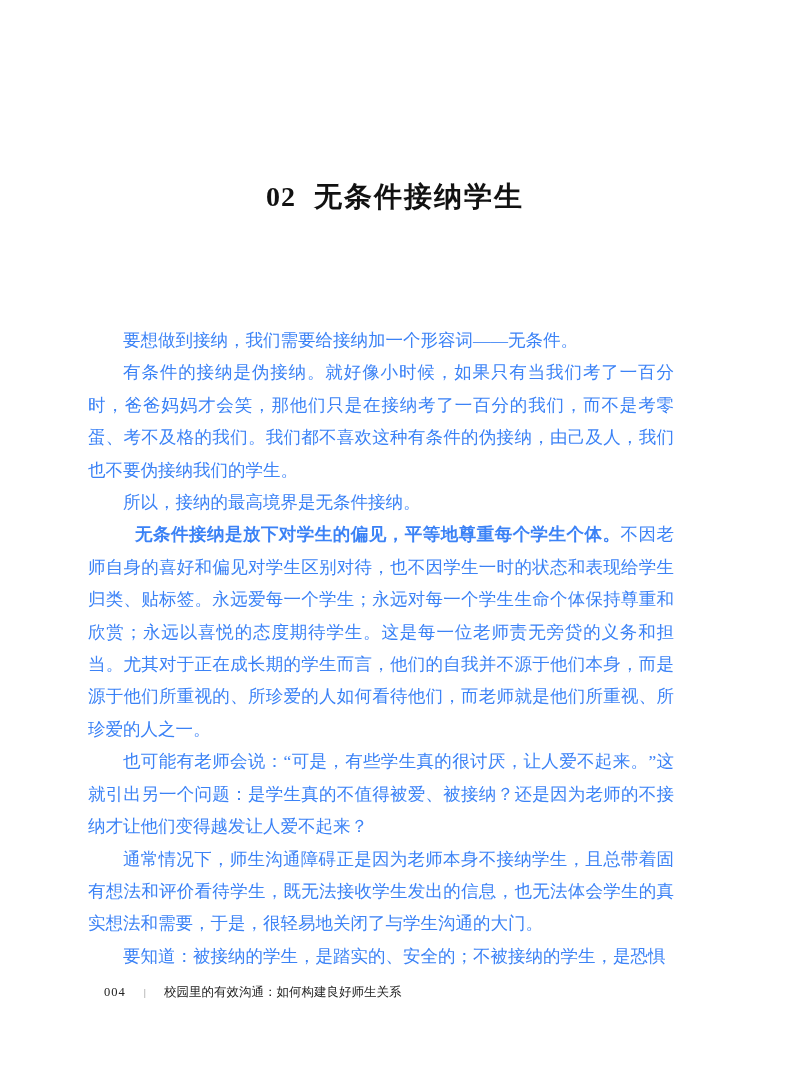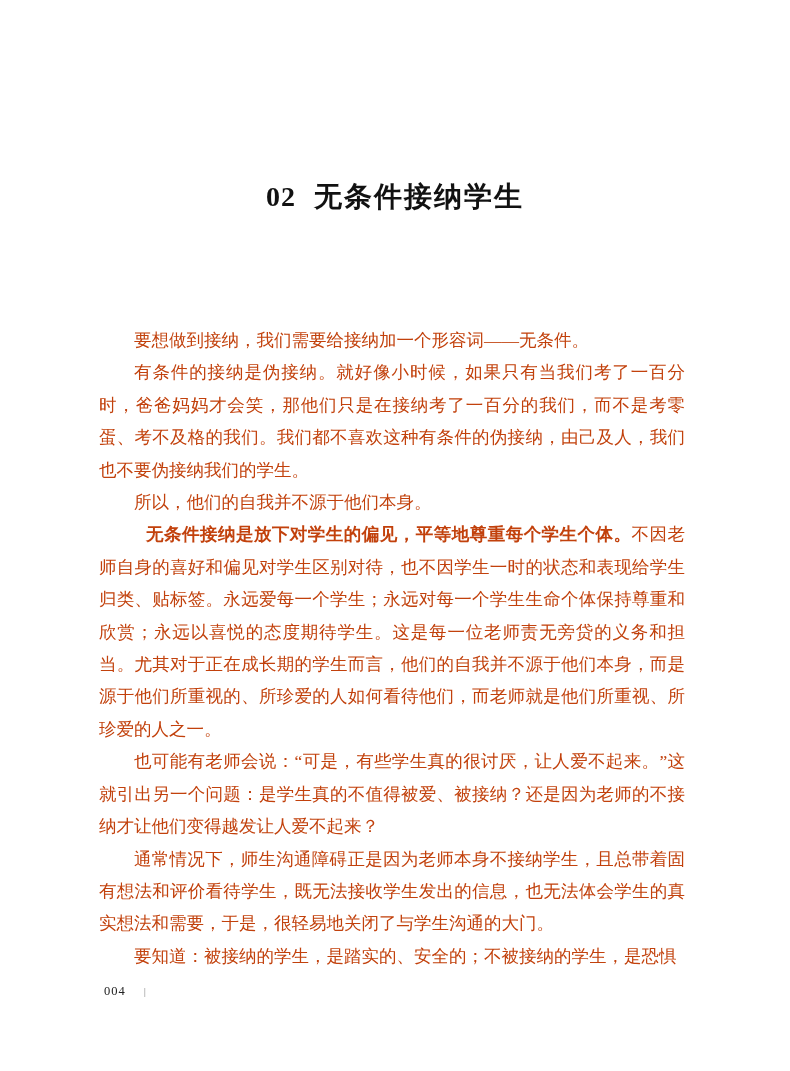--- a/index.html
+++ b/index.html
@@ -29,26 +29,26 @@
     letter-spacing: 2px;
     color: #111111;
   }
   .chapter-number {
     letter-spacing: 1px;
     margin-right: 18px;
   }
   .body-text {
     position: absolute;
     top: 324px;
-    left: 99px;
+    left: 88px;
     width: 586px;
     font-size: 17.5px;
     line-height: 32.4px;
     text-align: justify;
-    color: #c2410c;
+    color: #3b82f6;
   }
   .body-text p {
     margin: 0;
     padding: 0;
     text-indent: 2em;
   }
   .emph {
     font-weight: 700;
     margin-left: 12px;
   }
@@ -76,25 +76,26 @@
 
 <div class="page">
 
   <h1 class="chapter-heading">
     <span class="chapter-number">02</span><span class="chapter-title">无条件接纳学生</span>
   </h1>
 
   <div class="body-text">
     <p><span>要想做到接纳，我们需要给接纳加一个形容词——无条件。</span></p>
     <p><span>有条件的接纳是伪接纳。就好像小时候，如果只有当我们考了一百分时，爸爸妈妈才会笑，那他们只是在接纳考了一百分的我们，而不是考零蛋、考不及格的我们。我们都不喜欢这种有条件的伪接纳，由己及人，我们也不要伪接纳我们的学生。</span></p>
-    <p><span>所以，他们的自我并不源于他们本身。</span></p>
+    <p><span>所以，接纳的最高境界是无条件接纳。</span></p>
     <p><strong class="emph">无条件接纳是放下对学生的偏见，平等地尊重每个学生个体。</strong><span>不因老师自身的喜好和偏见对学生区别对待，也不因学生一时的状态和表现给学生归类、贴标签。永远爱每一个学生；永远对每一个学生生命个体保持尊重和欣赏；永远以喜悦的态度期待学生。这是每一位老师责无旁贷的义务和担当。尤其对于正在成长期的学生而言，他们的自我并不源于他们本身，而是源于他们所重视的、所珍爱的人如何看待他们，而老师就是他们所重视、所珍爱的人之一。</span></p>
     <p><span>也可能有老师会说：“可是，有些学生真的很讨厌，让人爱不起来。”这就引出另一个问题：是学生真的不值得被爱、被接纳？还是因为老师的不接纳才让他们变得越发让人爱不起来？</span></p>
     <p><span>通常情况下，师生沟通障碍正是因为老师本身不接纳学生，且总带着固有想法和评价看待学生，既无法接收学生发出的信息，也无法体会学生的真实想法和需要，于是，很轻易地关闭了与学生沟通的大门。</span></p>
     <p><span>要知道：被接纳的学生，是踏实的、安全的；不被接纳的学生，是恐惧</span></p>
   </div>
 
   <div class="page-footer">
     <span class="page-number">004</span>
     <span class="footer-sep">|</span>
+    <span class="footer-title">校园里的有效沟通：如何构建良好师生关系</span>
   </div>
 
 </div>
 
 </body></html>

